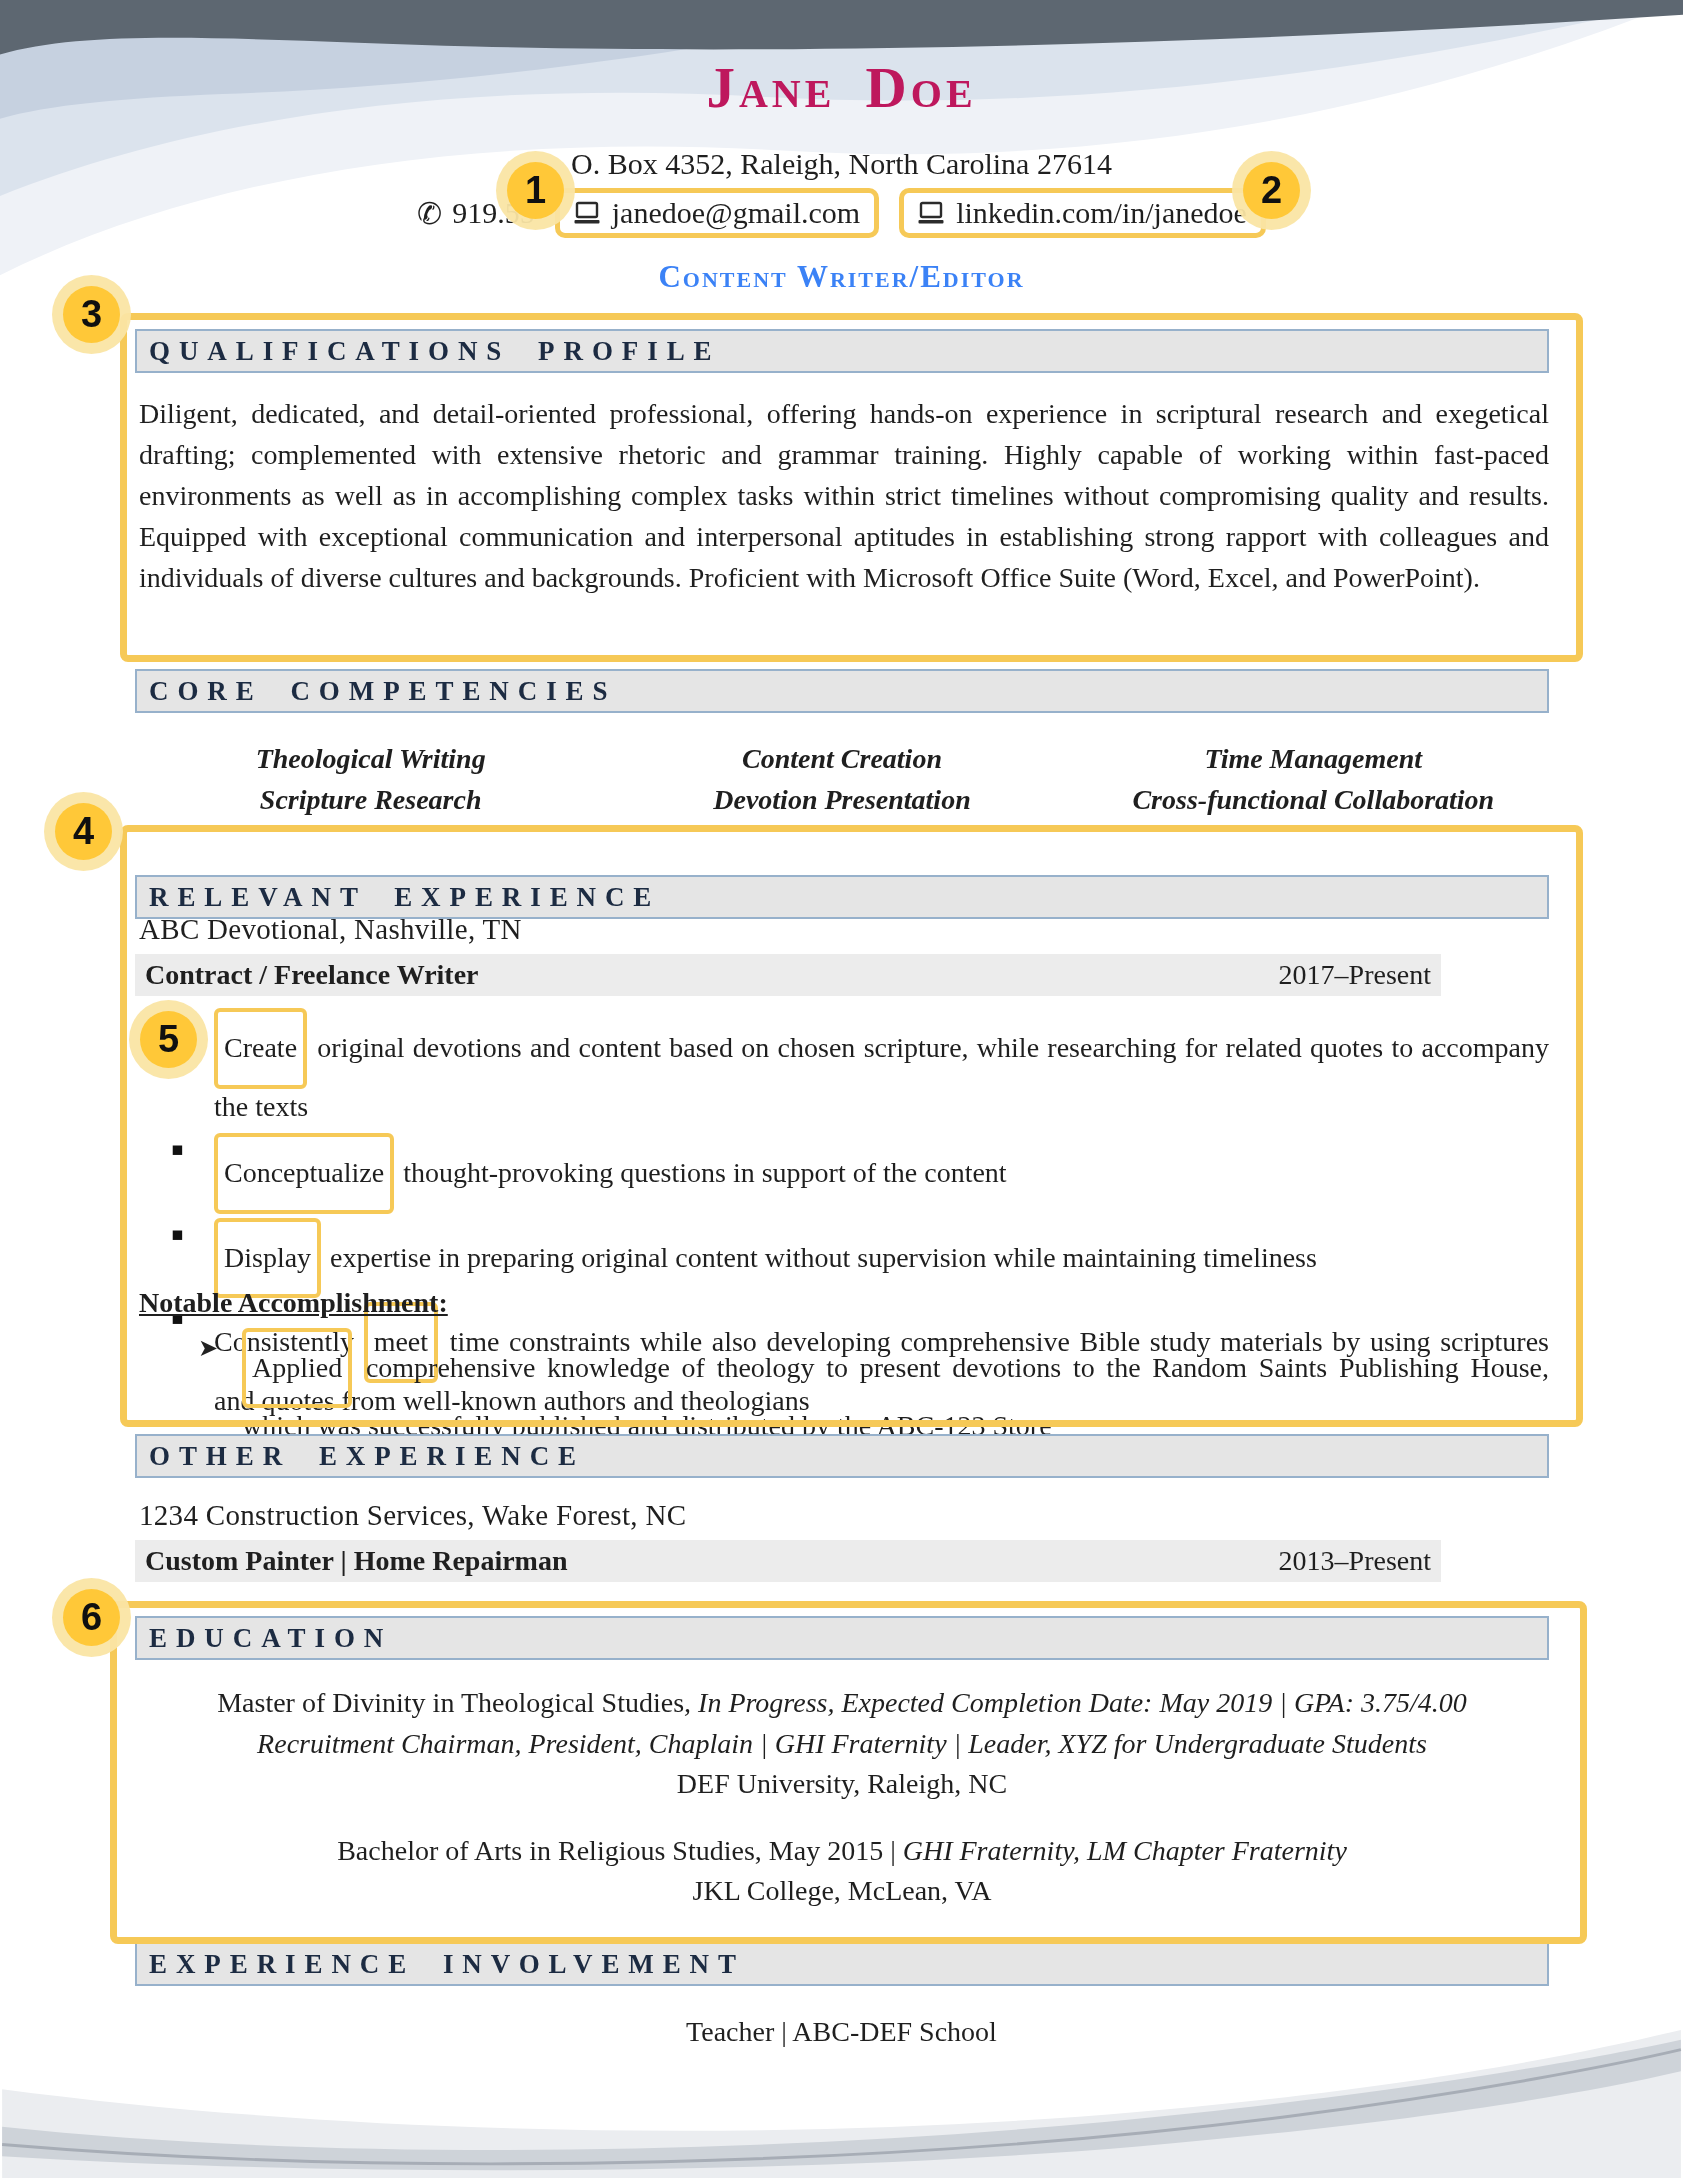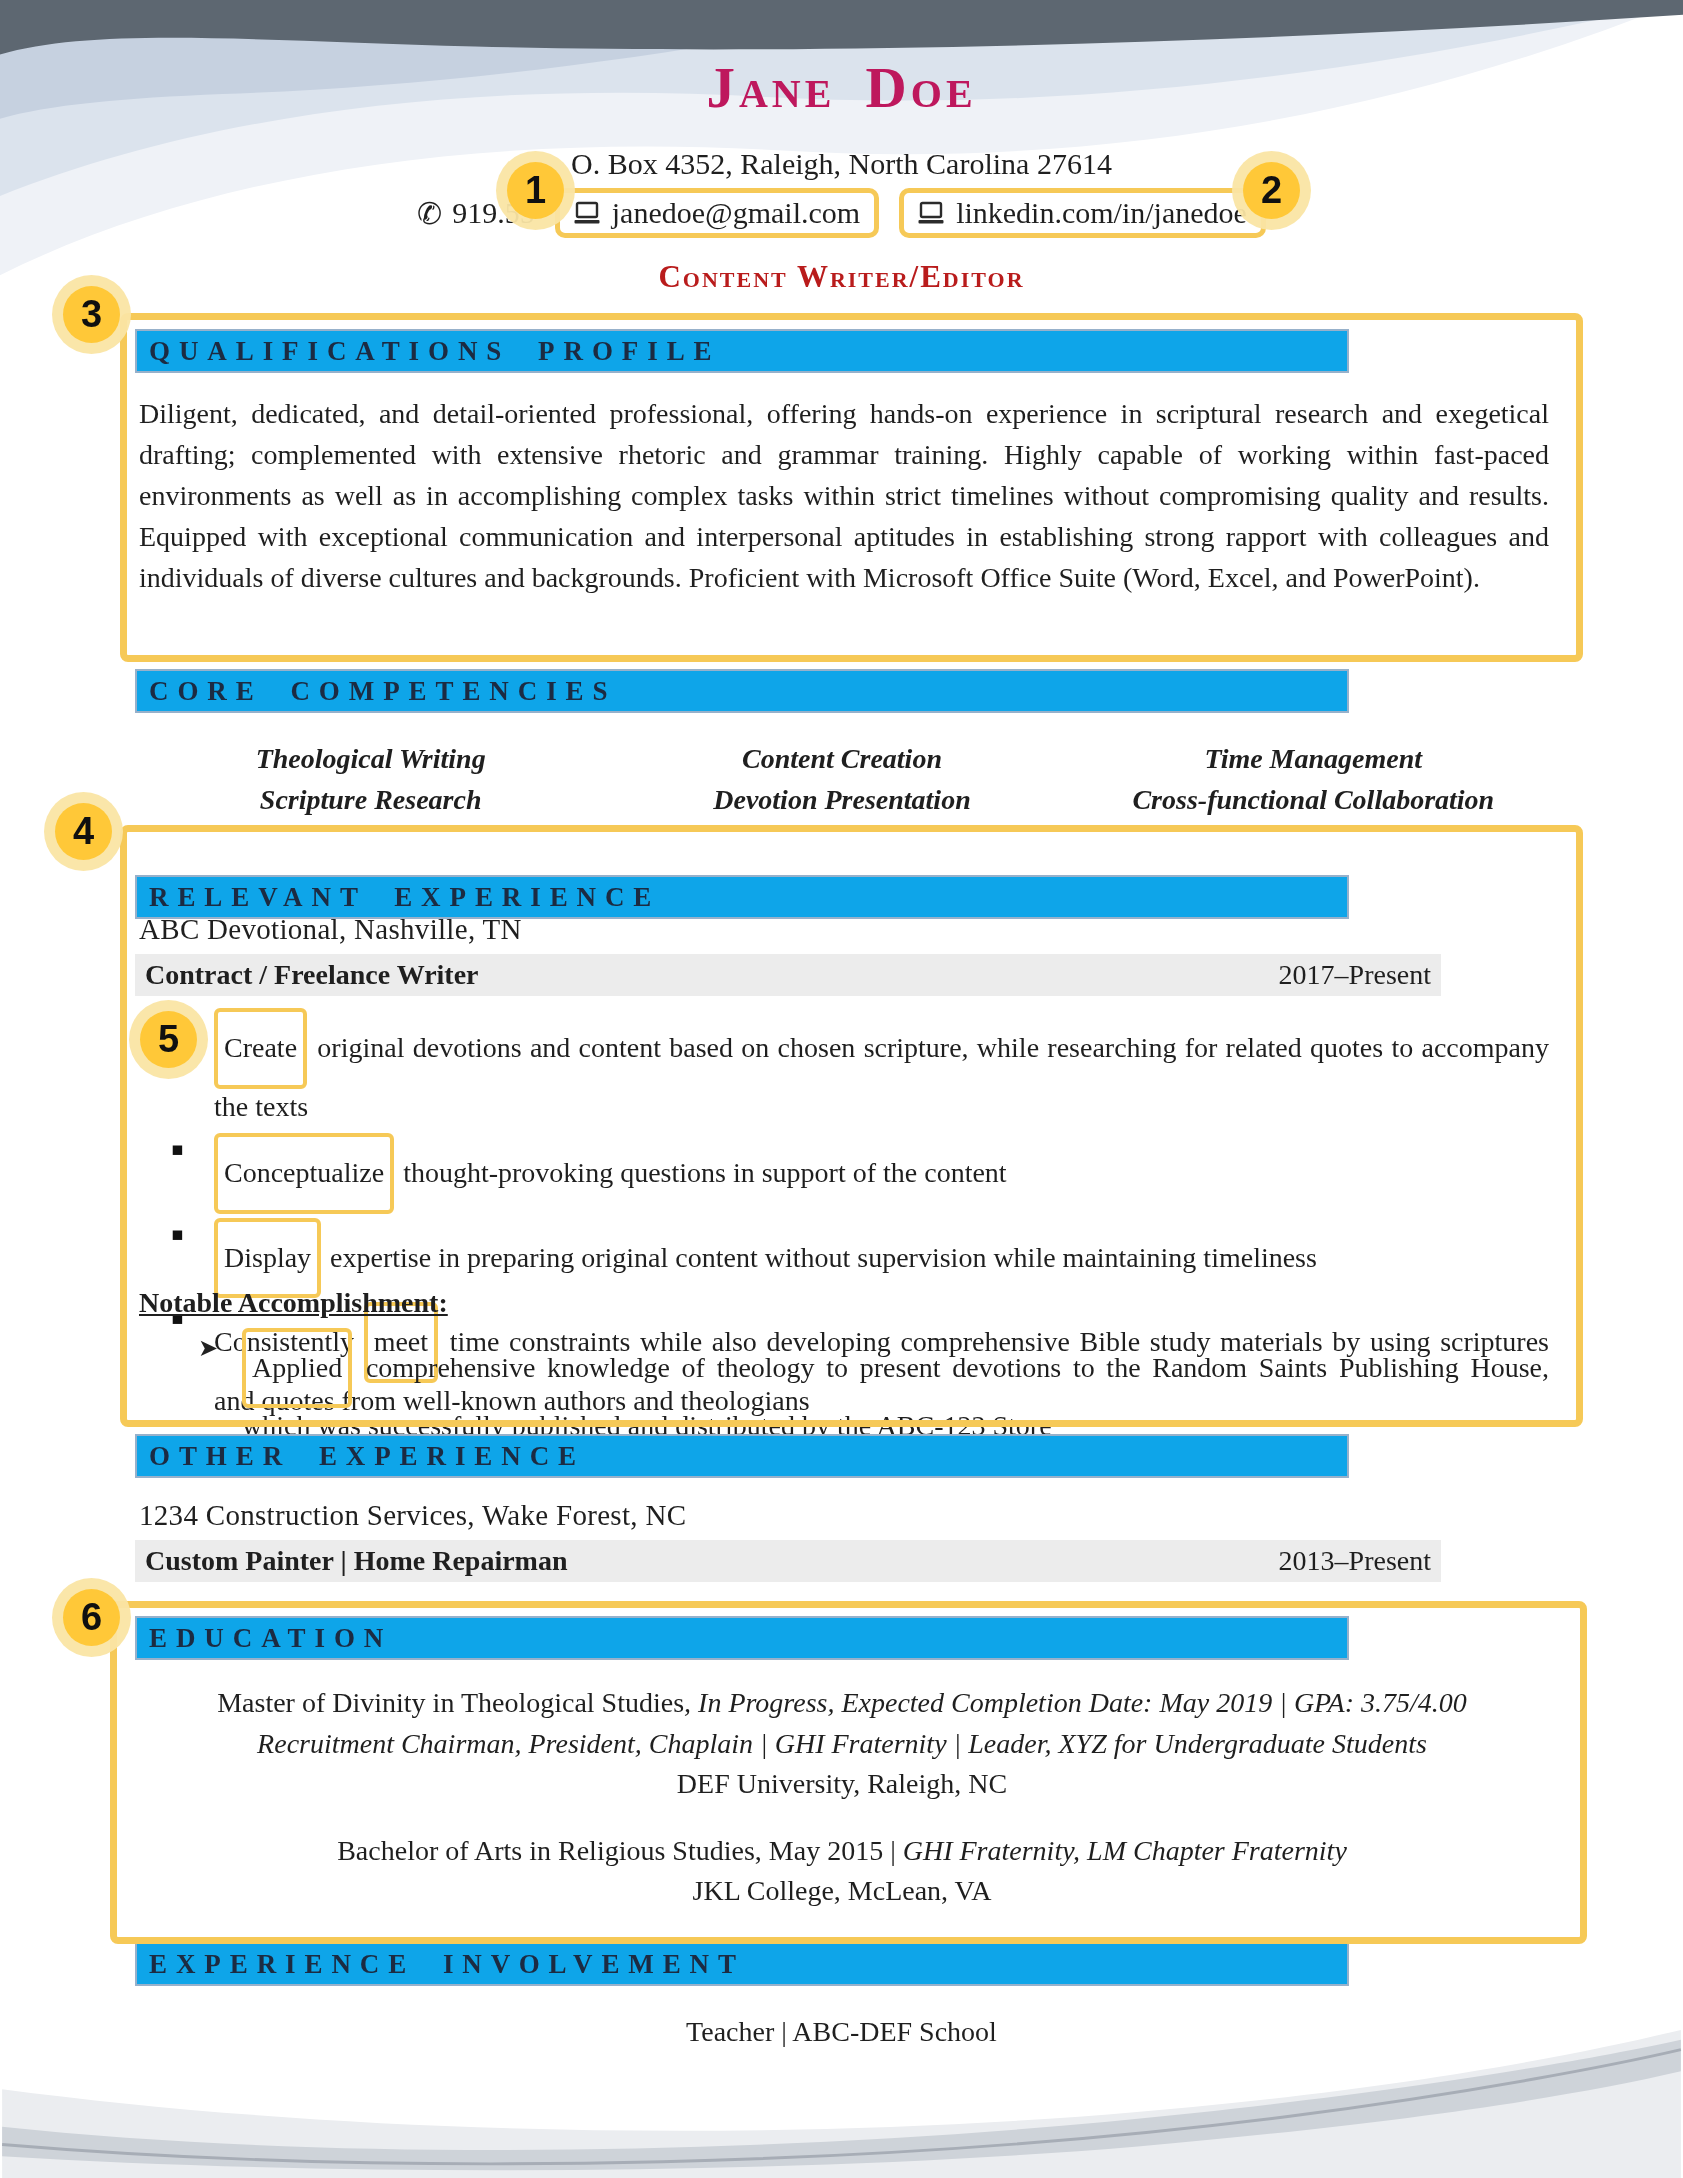--- a/index.html
+++ b/index.html
@@ -11,25 +11,25 @@
   
   .name{top:55px;left:0;width:100%;text-align:center;font-variant:small-caps;font-weight:700;
         font-size:57px;letter-spacing:4px;word-spacing:12px;color:#be185d;z-index:2;}
   .address{top:147px;left:0;width:100%;text-align:center;font-size:30px;z-index:2;}
   .contact-row{top:188px;left:0;width:100%;display:flex;justify-content:center;align-items:center;
         gap:20px;font-size:30px;z-index:2;}
   .phone{display:inline-flex;align-items:center;gap:10px;}
   .chip{display:inline-flex;align-items:center;gap:12px;border:5px solid #F6C957;border-radius:10px;
         padding:3px 14px;background:transparent;}
   .role-title{top:259px;left:0;width:100%;text-align:center;font-variant:small-caps;font-weight:700;
-        font-size:31px;letter-spacing:2px;color:#b91c1c;z-index:2;}
-
-  
-  .sec-head{position:absolute;left:135px;width:1214px;height:44px;border:2px solid #97B1CB;
-        background:#0ea5e9;display:flex;align-items:center;padding-left:12px;box-sizing:border-box;z-index:2;}
+        font-size:31px;letter-spacing:2px;color:#3b82f6;z-index:2;}
+
+  
+  .sec-head{position:absolute;left:135px;width:1414px;height:44px;border:2px solid #97B1CB;
+        background:#e5e5e5;display:flex;align-items:center;padding-left:12px;box-sizing:border-box;z-index:2;}
   .sec-head span{font-size:27px;font-weight:700;letter-spacing:0.33em;word-spacing:0.45em;color:#1C2B42;}
 
   
   .gold-box{position:absolute;border:7px solid #F6C957;border-radius:8px;background:transparent;
         pointer-events:none;z-index:6;}
 
   
   .qp-text{top:394px;left:139px;width:1410px;text-align:justify;font-size:28px;line-height:1.46;z-index:2;}
 
   

